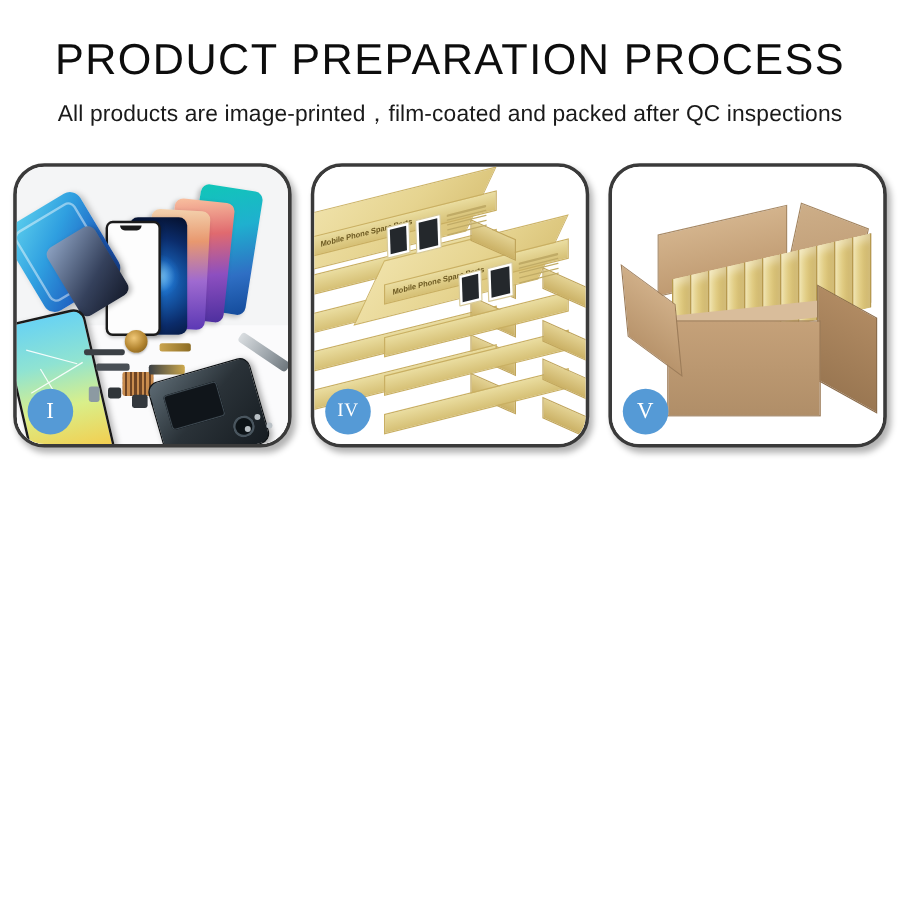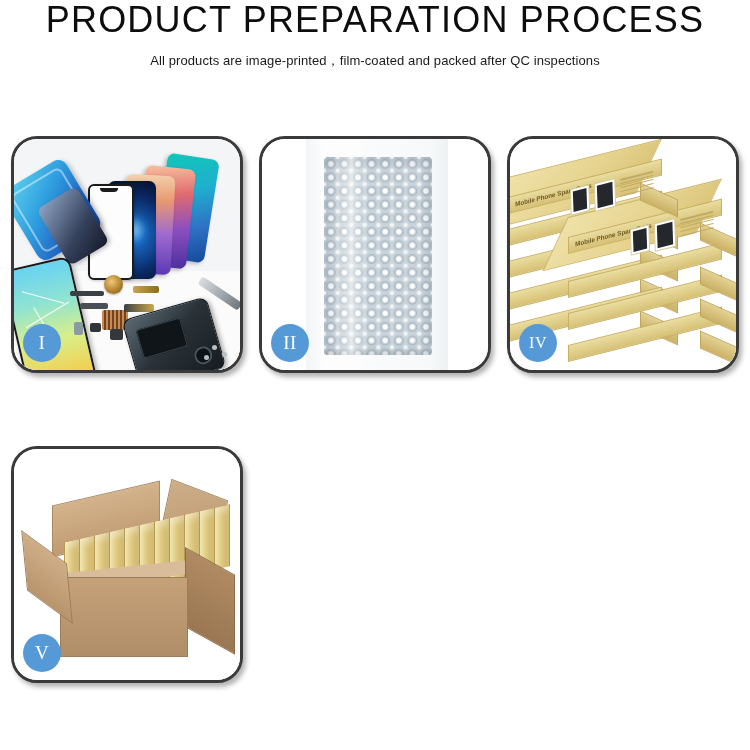--- a/index.html
+++ b/index.html
@@ -5,32 +5,32 @@
   html,body{margin:0;padding:0;}
   body{
     width:750px;height:750px;
     background:#ffffff;
     font-family:"Liberation Sans","DejaVu Sans",sans-serif;
     overflow:hidden;
   }
   .page{position:relative;width:750px;height:750px;}
 
   
-  .header{text-align:center;}
+  .header{padding-top:30px;text-align:center;}
   .title{
     font-size:36px;
     letter-spacing:1.2px;
     font-weight:400;
     color:#0d0d0d;
     line-height:1.1;
     font-family:"Liberation Sans","DejaVu Sans",sans-serif;
   }
   .subtitle{
     margin-top:12px;
-    font-size:13px;
+    font-size:19px;
     color:#1a1a1a;
     font-weight:400;
     letter-spacing:.1px;
   }
 
   
   .grid{
     position:absolute;
     left:11px;top:136px;
     width:728px;
@@ -313,30 +313,20 @@
 
         <div class="board"></div>
         <div class="tool"></div>
         <div class="screw" style="left:198px;top:206px;"></div>
         <div class="screw" style="left:208px;top:213px;"></div>
         <div class="screw" style="left:190px;top:216px;"></div>
       </div>
       <div class="badge">I</div>
     </div>
 
-    <div class="panel">
-      <div class="stage">
-        <div class="p2-bg"></div>
-        <div class="pouch">
-          <div class="bubbles"></div>
-          <div class="sheen"></div>
-        </div>
-      </div>
-      <div class="badge">II</div>
-    </div>
 
 
     <div class="panel">
       <div class="stage">
         <div class="p4-bg"></div>
         <div class="stackwrap">
 
           <div class="sbox" style="left:2px;top:108px;">
             <div class="sb-front"></div>
             <div class="sb-side"></div>

